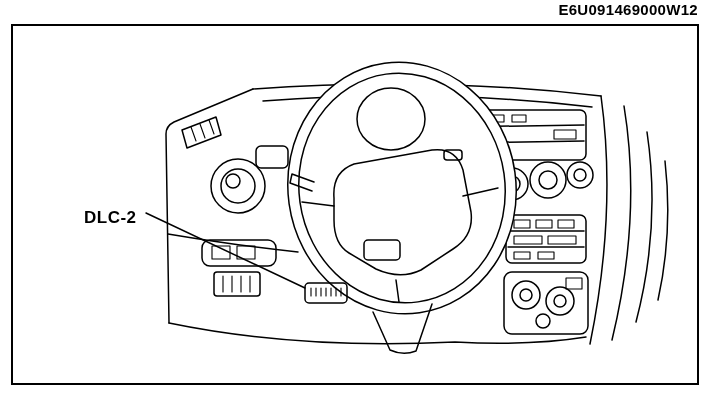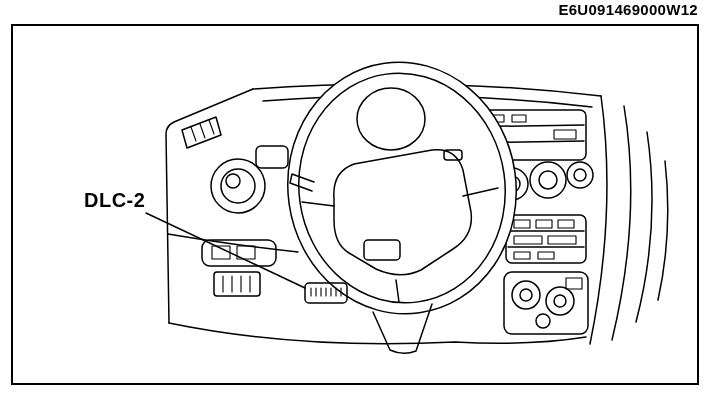--- a/index.html
+++ b/index.html
@@ -2,21 +2,21 @@
 <html><head>
 <meta charset="utf-8">
 <style>
   html,body{margin:0;padding:0;background:#fff;}
   .stage{position:relative;width:704px;height:400px;background:#fff;
          font-family:"Liberation Sans",sans-serif;color:#000;overflow:hidden;}
   .stage svg{position:absolute;left:0;top:0;}
   .code{position:absolute;font-weight:700;font-size:15px;letter-spacing:.3px;white-space:nowrap;}
   .code.top{top:1px;right:6px;}
   .code.bottom{top:364px;right:16px;}
-  .callout{position:absolute;left:84px;top:189px;font-size:20px;font-weight:700;letter-spacing:.5px;}
+  .callout{position:absolute;left:84px;top:208px;font-size:17px;font-weight:700;letter-spacing:.5px;}
   svg .ln{fill:none;stroke:#000;stroke-width:1.5;stroke-linecap:round;stroke-linejoin:round;}
   svg .thin{stroke-width:1.1;}
   svg .fw{fill:#fff;stroke:#000;stroke-width:1.5;stroke-linecap:round;stroke-linejoin:round;}
   svg .frame{fill:none;stroke:#000;stroke-width:2;}
 </style>
 </head>
 <body>
 
 <div class="stage">
 

